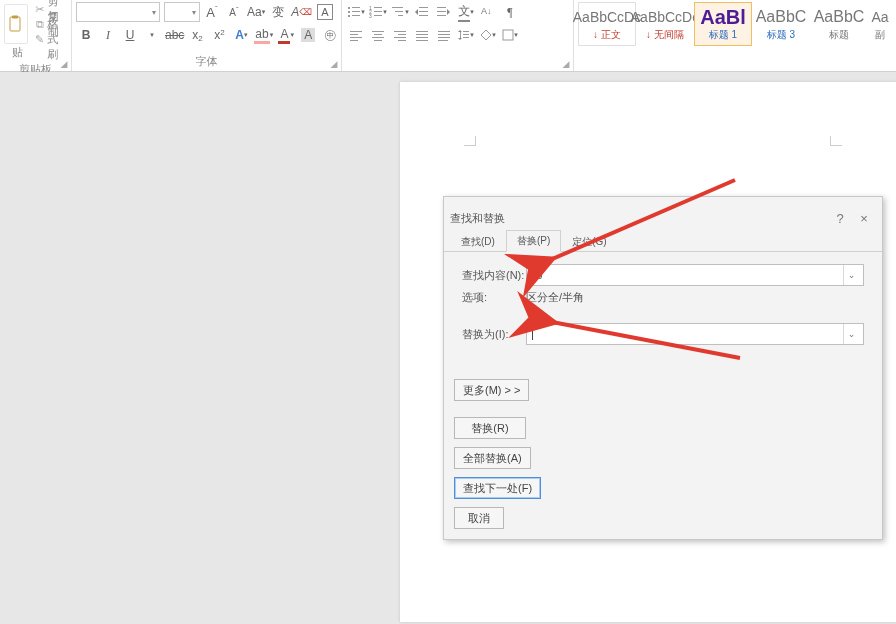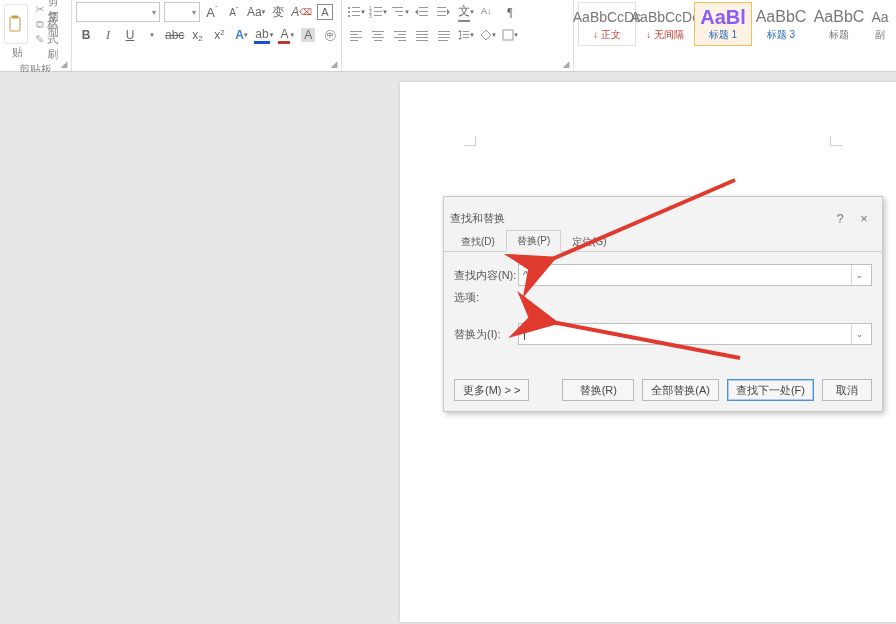--- a/index.html
+++ b/index.html
@@ -30,48 +30,48 @@
   .u-line { text-decoration:underline; }
   .strike { text-decoration:line-through; }
   .box-a { width:16px; height:16px; border:1px solid #888; display:flex; align-items:center; justify-content:center; font-size:11px; }
 
   
   .style-gallery { display:flex; height:44px; }
   .style-swatch { width:58px; display:flex; flex-direction:column; align-items:center; justify-content:center; border:1px solid transparent; margin:0; }
   .style-swatch.bordered { border-color:#e0e0e0; }
   .style-swatch.sel { background:#fdf2e3; border-color:#f0c060; }
   .sw-preview { font-size:14px; color:#777; height:22px; display:flex; align-items:center; justify-content:center; }
-  .sw-preview.big { font-size:20px; font-weight:600; color:#8b5cf6; }
+  .sw-preview.big { font-size:20px; font-weight:600; color:#4c1d95; }
   .sw-name { font-size:10px; color:#777; height:14px;text-align:center; }
   .sw-name.blue { color:#2a6bbf; }
   .sw-name.red { color:#c0392b; }
 
   
   .workspace { position:absolute; top:72px; left:0; right:0; bottom:0; background:#e7e7e7; }
   .page { position:absolute; top:10px; left:400px; width:700px; height:540px; background:#fff; box-shadow:0 0 3px rgba(0,0,0,0.15); }
   .page-mark { position:absolute; width:14px; height:14px; border:1px solid #ccc; border-top:none; border-right:none; }
   .page-mark.l2 { top:54px; left:64px; border:none; border-bottom:1px solid #ccc; border-right:1px solid #ccc; width:12px; height:10px;}
   .page-mark.r2 { top:54px; left:430px; border:none; border-bottom:1px solid #ccc; border-left:1px solid #ccc; width:12px; height:10px;}
 
   
   .dialog { position:absolute; left:443px; top:196px; width:440px; background:#f3f3f3; box-shadow:2px 2px 6px rgba(0,0,0,0.25); border:1px solid #c8c8c8; }
   .dlg-title { display:flex; align-items:center; height:24px; padding:0 6px; font-size:11px; color:#555;margin-top:9px; }
   .dlg-title .spacer { flex:1; }
   .dlg-title .tbtn { width:24px; text-align:center; color:#777; font-size:13px; }
   .dlg-tabs { display:flex; gap:0; padding:0 6px; border-bottom:1px solid #d0d0d0; height:22px; align-items:flex-end; }
   .dlg-tab { padding:3px 10px; font-size:10px; color:#555; border:1px solid transparent; border-bottom:none; position:relative; bottom:-1px; }
   .dlg-tab.active { background:#f3f3f3; border-color:#d0d0d0; border-bottom:1px solid #f3f3f3; }
   .dlg-body { padding:8px 10px 4px 10px; }
-  .dlg-row { display:flex; align-items:center; margin:4px 0; font-size:11px; color:#555; }
+  .dlg-row { display:flex; align-items:center; margin:4px 8px; font-size:11px; color:#555; }
   .dlg-row .lbl { width:64px; }
   .dlg-row .val { flex:1; }
   .txtbox { flex:1; height:22px; border:1px solid #bfbfbf; background:#fff; display:flex; align-items:center; padding:0 4px; font-size:11px; }
   .txtbox .caret-btn { width:16px; height:20px; margin-left:auto; border-left:1px solid #d8d8d8; display:flex; align-items:center; justify-content:center; font-size:9px; color:#777; }
   .icur { display:inline-block; width:0; height:12px; border-left:1px solid #444; margin-left:1px; }
-  .dlg-btns { display:flex; gap:8px; padding:8px 10px 10px 10px; align-items:flex-start; }
+  .dlg-btns { display:flex; gap:8px; padding:8px 10px 10px 10px; align-items:flex-start;flex-direction:column; }
   .dlg-btns .gap { flex:1; }
   .btn { min-width:72px; height:22px; border:1px solid #b8b8b8; background:#f6f6f6; display:flex; align-items:center; justify-content:center; font-size:11px; color:#444; padding:0 8px; }
   .btn.primary { border-color:#4d90d9; box-shadow:0 0 0 1px #a9cdf3 inset; }
   .btn.more { min-width:60px; }
 
   
   .arrow-svg { position:absolute; left:0; top:0; pointer-events:none; }
 </style>
 </head>
 <body>
@@ -154,33 +154,34 @@
           </div>
         <div class="ribbon-btn">
             <span>x</span>
             <span style="font-size:8px;position:relative;top:-3px">2</span>
           </div>
         <div class="ribbon-btn">
             <span style="color:#3a7dd6;font-weight:700">A</span>
             <span style="font-size:7px">▾</span>
           </div>
         <div class="ribbon-btn">
-            <span style="border-bottom:3px solid #1d4ed8;padding:0 1px">ab</span>
+            <span style="border-bottom:3px solid #fca5a5;padding:0 1px">ab</span>
             <span style="font-size:7px">▾</span>
           </div>
         <div class="ribbon-btn">
             <span style="border-bottom:3px solid #c0392b;padding:0 2px">A</span>
             <span style="font-size:7px">▾</span>
           </div>
         <div class="ribbon-btn">
             <span style="background:#ddd;padding:0 3px">A</span>
           </div>
         <div class="ribbon-btn">㊥</div>
       </div>
     </div>
+    <div class="group-label">字体</div>
     <div class="launcher">◢</div>
   </div>
 
   <div class="ribbon-group" style="width:232px">
     <div class="group-body vcol" style="gap:3px">
       <div class="hrow" style="gap:2px">
         <div class="ribbon-btn">
             <svg width="14" height="12">
               <circle cx="2" cy="2" r="1" fill="#777"></circle>
               <rect x="5" y="1" width="8" height="1" fill="#999"></rect>
@@ -361,20 +362,21 @@
   <div class="dlg-body">
     <div class="dlg-row">
       <div class="lbl">查找内容(N):</div>
       <div class="txtbox">
         <span>^b</span>
         <div class="caret-btn">⌄</div>
       </div>
     </div>
     <div class="dlg-row">
       <div class="lbl">选项:</div>
+      <div class="val">区分全/半角</div>
     </div>
     <div class="dlg-row" style="margin-top:18px">
       <div class="lbl">替换为(I):</div>
       <div class="txtbox">
         <span class="icur"></span>
         <span></span>
         <div class="caret-btn">⌄</div>
       </div>
     </div>
   </div>

